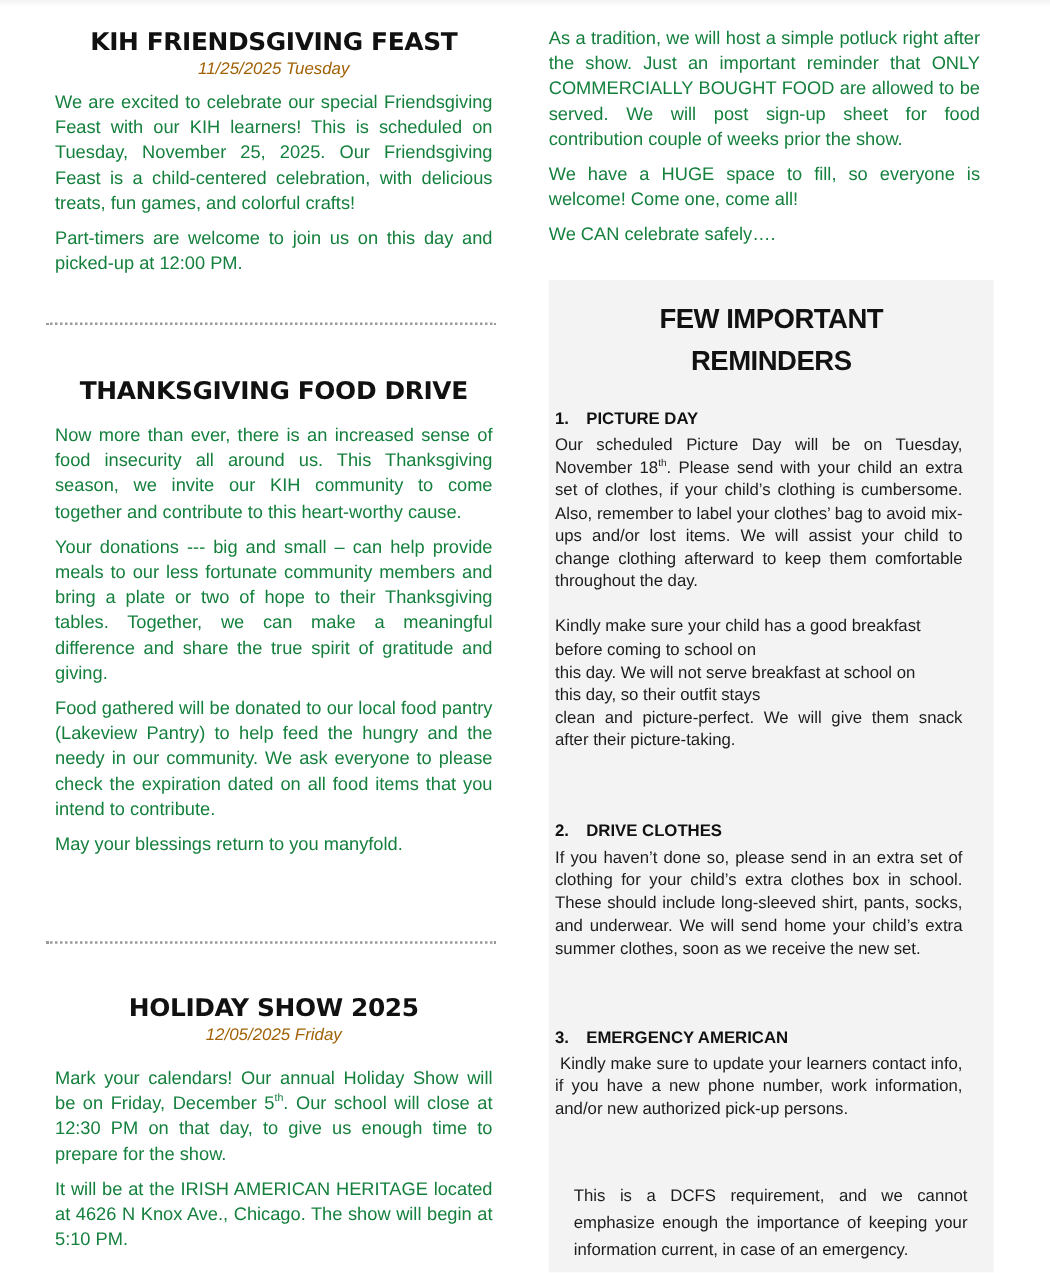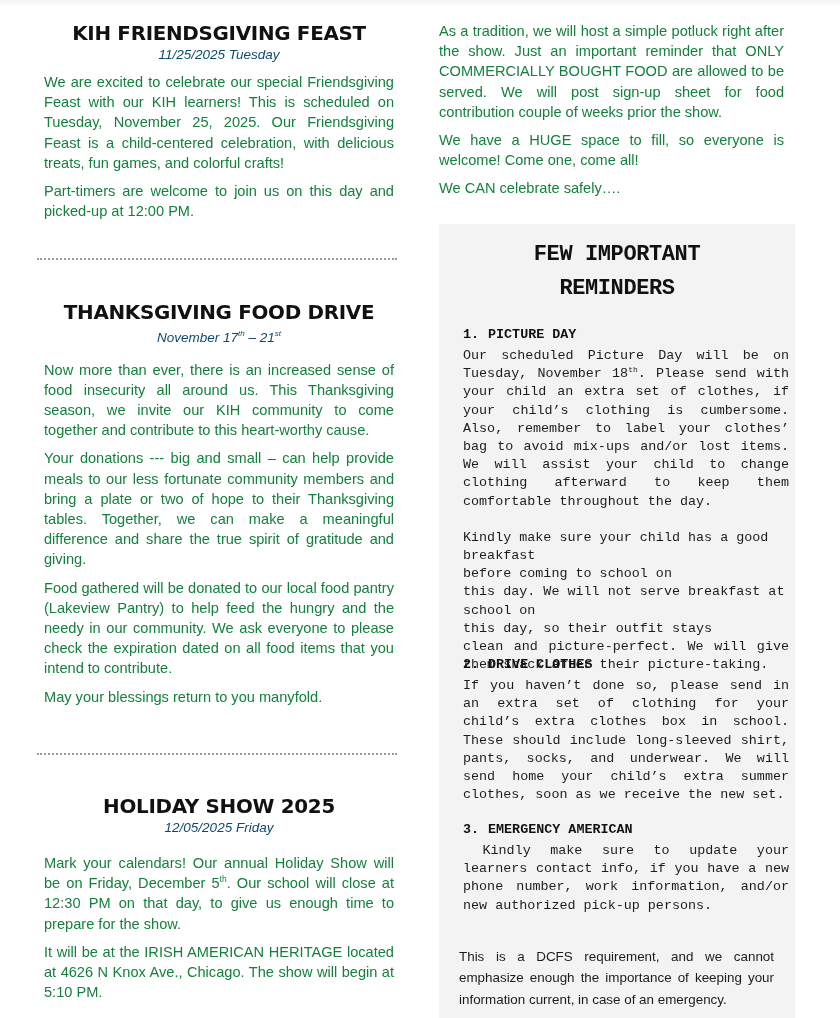--- a/index.html
+++ b/index.html
@@ -16,21 +16,21 @@
     letter-spacing: -0.3px;
     text-align: center;
     color: #111;
     line-height: 24px;
     transform: scaleX(1.02);
   }
   .event-date {
     font-family: "Liberation Sans", sans-serif;
     font-style: italic;
     font-size: 13.5px;
-    color: #0c4a6e;
+    color: #a16207;
     text-align: center;
     line-height: 17px;
   }
   .event-date sup { font-size: 8px; }
   .para {
     font-size: 14.6px;
     line-height: 20.2px;
     text-align: justify;
     color: #15803d;
     margin-bottom: 8px;
@@ -51,28 +51,28 @@
     top: 224px;
     width: 356px;
     height: 794px;
     background: #f3f3f3;
   }
   .reminders-title {
     position: absolute;
     left: 0; right: 0;
     top: 14px;
     text-align: center;
-    font-family: Liberation Mono, monospace;
+    font-family: Liberation Sans, sans-serif;
     font-weight: 900;
     font-size: 22px;
     line-height: 34px;
     letter-spacing: -0.4px;
     color: #111;
   }
-  .rem-item { position: absolute; left: 24px; width: 326px; font-family: Liberation Mono, monospace; }
+  .rem-item { position: absolute; left: 5px; width: 326px; }
   .rem-head { font-weight: bold; font-size: 13.4px; line-height: 18px; color: #111; }
   .rem-num { display: inline-block; width: 25px; font-size: 13.4px; }
   .rem-body {
     font-size: 13.4px;
     line-height: 18.2px;
     text-align: justify;
     color: #1c1c1c;
   }
   .rem-body.left { text-align: left; }
   .rem-body sup { font-size: 8px; line-height: 0; }
@@ -99,21 +99,20 @@
 <section class="col-left">
   <div style="position:absolute; top:22px; left:0; width:350px;">
     <h1 class="event-title">KIH FRIENDSGIVING FEAST</h1>
     <div class="event-date">11/25/2025 Tuesday</div>
     <p class="para" style="margin-top:9px">We are excited to celebrate our special Friendsgiving Feast with our KIH learners!  This is scheduled on Tuesday,  November 25, 2025.  Our Friendsgiving Feast is a child-centered celebration, with delicious treats, fun games, and colorful crafts!</p>
     <p class="para">Part-timers are welcome to join us on this day and picked-up at 12:00 PM.</p>
   </div>
 
   <div style="position:absolute; top:301px; left:0; width:350px;">
     <h1 class="event-title">THANKSGIVING FOOD DRIVE</h1>
-    <div class="event-date"><span>November 17</span><sup>th</sup><span> – 21</span><sup>st</sup></div>
     <p class="para" style="margin-top:14px">Now more than ever, there is an increased sense of food insecurity all around us.  This Thanksgiving season, we invite our KIH community to come together and contribute to this heart-worthy cause.</p>
     <p class="para">Your donations --- big and small – can help provide meals to our less fortunate community members and bring a plate or two of hope to their Thanksgiving tables.  Together, we can make a meaningful difference and share the true spirit of gratitude and giving.</p>
     <p class="para">Food gathered will be donated to our local food pantry (Lakeview Pantry) to help feed the hungry and the needy in our community.  We ask everyone to please check the expiration dated on all food items that you intend to contribute.</p>
     <p class="para">May your blessings return to you manyfold.</p>
   </div>
 
   <div style="position:absolute; top:795px; left:0; width:350px;">
     <h1 class="event-title">HOLIDAY SHOW 2025</h1>
     <div class="event-date">12/05/2025 Friday</div>
     <p class="para" style="margin-top:17px"><span>Mark your calendars! Our annual Holiday Show will be on Friday, December 5</span><sup>th</sup><span>.  Our school will close at 12:30 PM on that day, to give us enough time to prepare for the show.</span></p>

